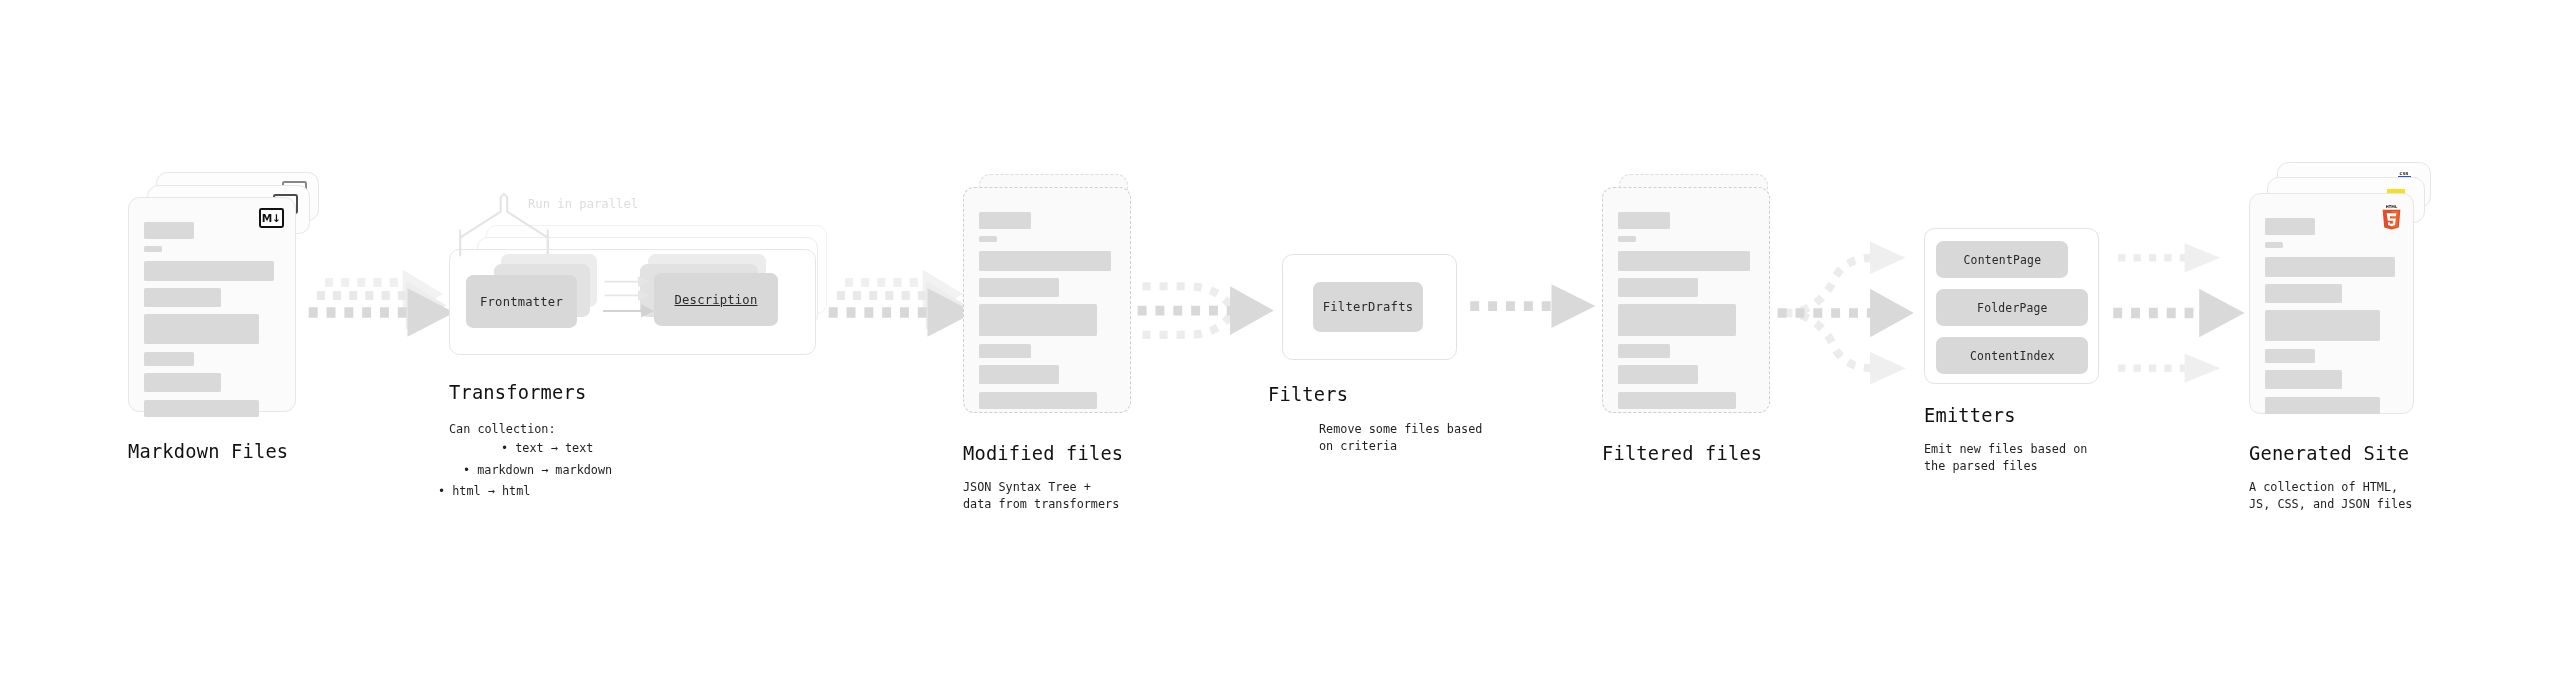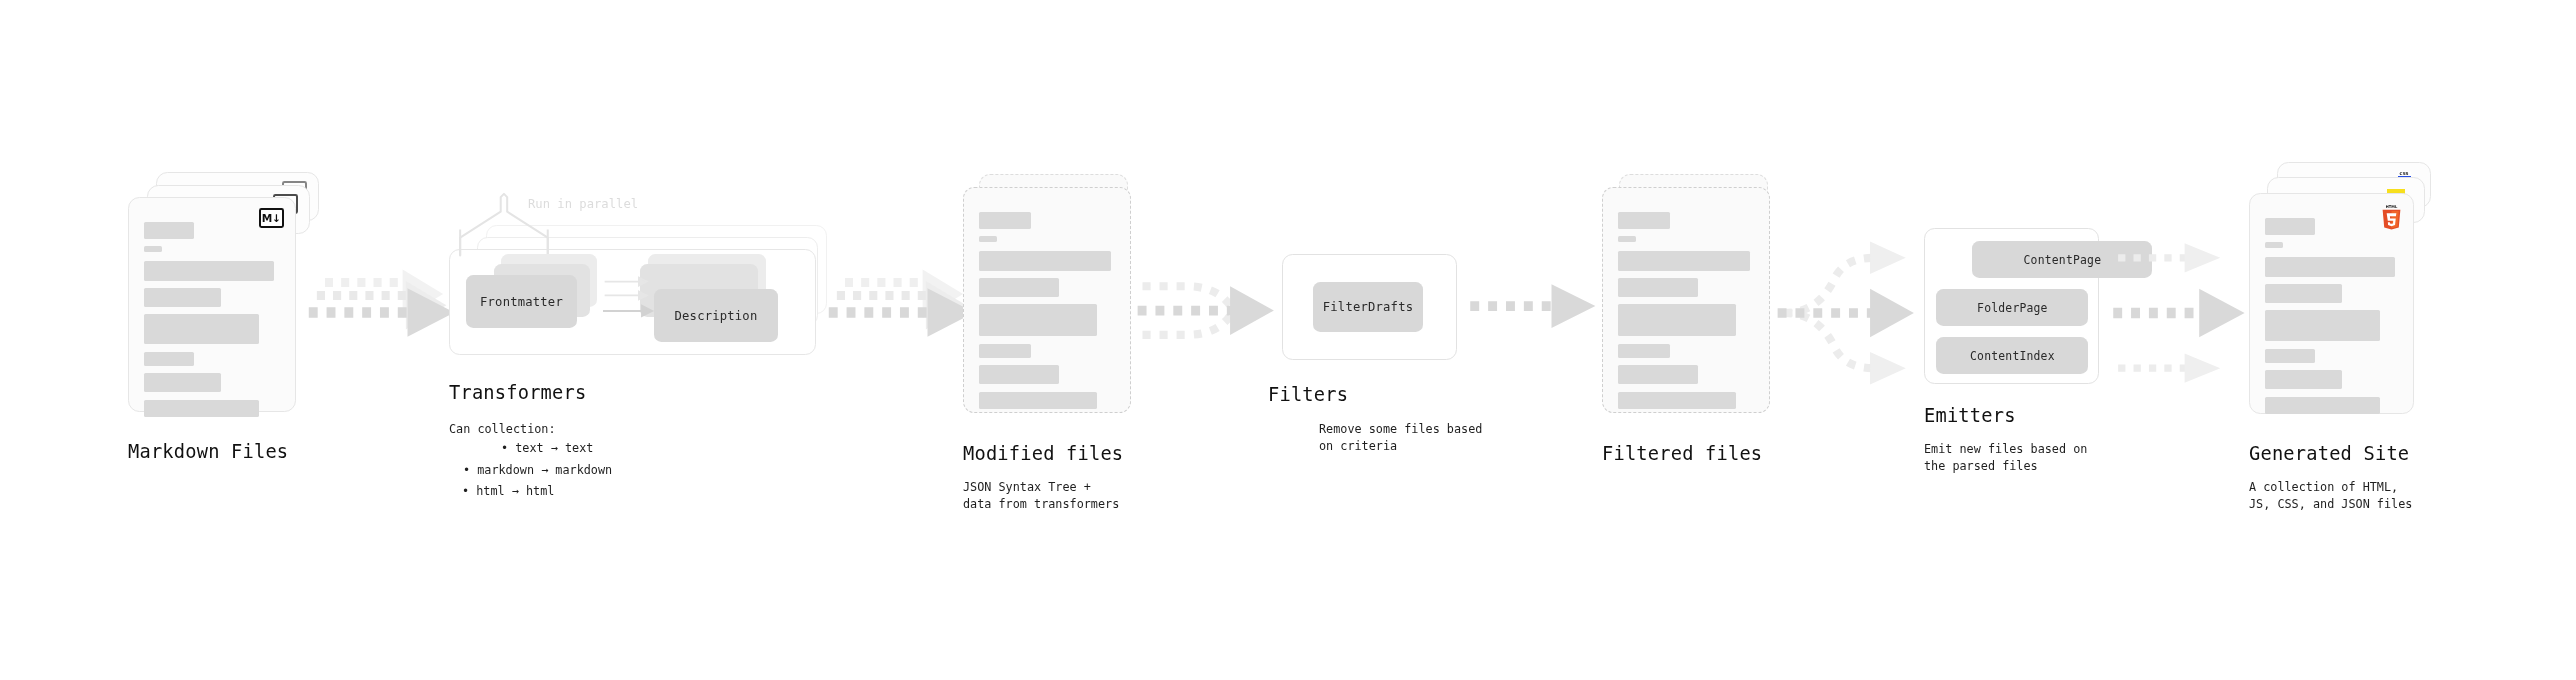--- a/index.html
+++ b/index.html
@@ -203,29 +203,29 @@
       </g>
       <g stroke="#d2d2d2" stroke-width="2.5" fill="none">
         <line x1="0" y1="44" x2="48" y2="44"></line>
           <polygon points="48,38 60,44 48,50" fill="#d2d2d2"></polygon>
       </g>
     </svg>
 
     <div class="chip" style="left:466px; top:275px; width:111px; height:53px;">
       <span>Frontmatter</span>
     </div>
-    <div class="chip" style="left:654px; top:289px; width:124px; height:53px;">
+    <div class="chip" style="left:654px; top:273px; width:124px; height:53px;text-decoration:underline;">
       <span>Description</span>
     </div>
 
     <div class="title" style="left:449px; top:382px;">Transformers</div>
     <div class="sub" style="left:449px; top:421px;">Can collection:</div>
     <div class="sub" style="left:463px; top:440px;margin-left:38px;">• text → text</div>
     <div class="sub" style="left:463px; top:462px;">• markdown → markdown</div>
-    <div class="sub" style="left:462px; top:483px;text-align:right;">• html → html</div>
+    <div class="sub" style="left:438px; top:483px;text-align:right;">• html → html</div>
   </div>
 
   <svg class="arrowsvg" style="left:827px; top:268px; width:150px; height:89px;" viewBox="0 0 185 110" width="150" height="89">
     <g stroke="#efefef" stroke-width="11" stroke-dasharray="10 10" fill="none">
       <line x1="22" y1="18" x2="128" y2="18"></line>
     </g>
     <polygon points="118,2 168,32 118,62" fill="#f2f2f2"></polygon>
     <g stroke="#e9e9e9" stroke-width="11" stroke-dasharray="10 10" fill="none">
       <line x1="12" y1="34" x2="132" y2="34"></line>
     </g>
@@ -309,21 +309,21 @@
     <polygon points="116,2 160,22 116,42" fill="#efefef"></polygon>
     <polygon points="116,138 160,158 116,178" fill="#efefef"></polygon>
     <g fill="none" stroke="#d8d8d8" stroke-width="12" stroke-dasharray="11 11">
       <line x1="2" y1="90" x2="122" y2="90"></line>
     </g>
     <polygon points="116,60 170,90 116,120" fill="#d9d9d9"></polygon>
   </svg>
 
   <div class="node">
     <div class="stagebox" style="left:1924px; top:228px; width:175px; height:156px;">
-      <div class="chip" style="left:11.4px; top:12.2px; width:180px; height:37px; font-size:11.4px;margin-left:36px;">
+      <div class="chip" style="left:11.4px; top:12.2px; width:132px; height:37px; font-size:11.4px;">
         <span>ContentPage</span>
       </div>
       <div class="chip" style="left:11.4px; top:60px; width:152px; height:37px; font-size:11.4px;">
         <span>FolderPage</span>
       </div>
       <div class="chip" style="left:11.4px; top:108px; width:152px; height:37px; font-size:11.4px;">
         <span>ContentIndex</span>
       </div>
     </div>
     <div class="title" style="left:1924px; top:405px;">Emitters</div>

